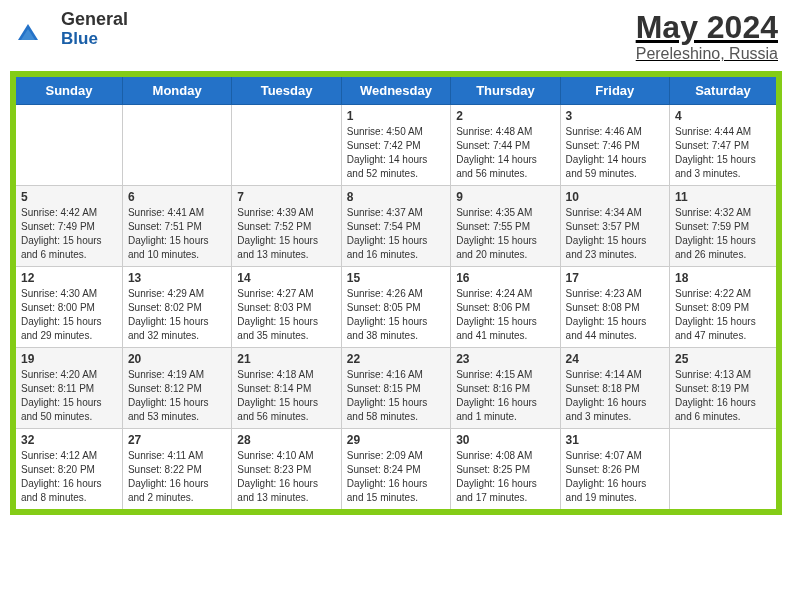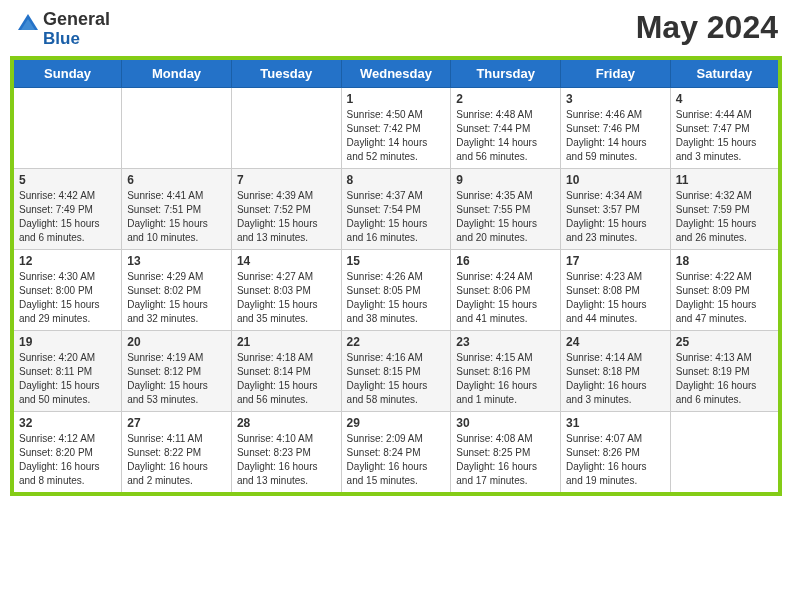--- a/index.html
+++ b/index.html
@@ -12,22 +12,22 @@
     }
     .header {
       display: flex;
       justify-content: space-between;
       align-items: flex-start;
       margin-bottom: 8px;
       padding: 0 4px;
     }
     .logo {
       display: flex;
-      align-items: flex-start;
-      gap: 1px;
+      align-items: flex-end;
+      gap: 19px;
     }
     .logo-text {
       display: flex;
       flex-direction: column;
       line-height: 1.1;
     }
     .logo-general {
       font-size: 18px;
       font-weight: bold;
       color: #333;
@@ -36,35 +36,36 @@
       font-size: 17px;
       font-weight: bold;
       color: #1a5fa8;
     }
     .logo-icon {
       width: 28px;
       height: 28px;
     }
     .title-block {
       text-align: right;
+      text-decoration: underline;
     }
     .title-month {
       font-size: 32px;
       font-weight: bold;
       color: #333;
       line-height: 1.1;
     }
     .title-location {
       font-size: 16px;
       color: #555;
     }
     .calendar {
       width: 100%;
       border-collapse: collapse;
-      border: 4px solid #84cc16;
+      border: 6px solid #84cc16;
     }
     .calendar th {
       background-color: #2472c8;
       color: white;
       text-align: center;
       padding: 6px 4px;
       font-size: 13px;
       font-weight: bold;
       border: 1px solid #1a5fa8;
     }
@@ -103,20 +104,21 @@
       <polygon points="14,4 24,20 4,20" fill="#2472c8"></polygon>
       <polygon points="14,9 21,20 7,20" fill="#5ba3e0" opacity="0.5"></polygon>
     </svg>
     <div class="logo-text">
       <span class="logo-general">General</span>
       <span class="logo-blue">Blue</span>
     </div>
   </div>
   <div class="title-block">
     <div class="title-month">May 2024</div>
+    <div class="title-location">Pereleshino, Russia</div>
   </div>
 </div>
 
 <table class="calendar">
   <thead>
     <tr>
     <th>Sunday</th>
         <th>Monday</th>
         <th>Tuesday</th>
         <th>Wednesday</th>

